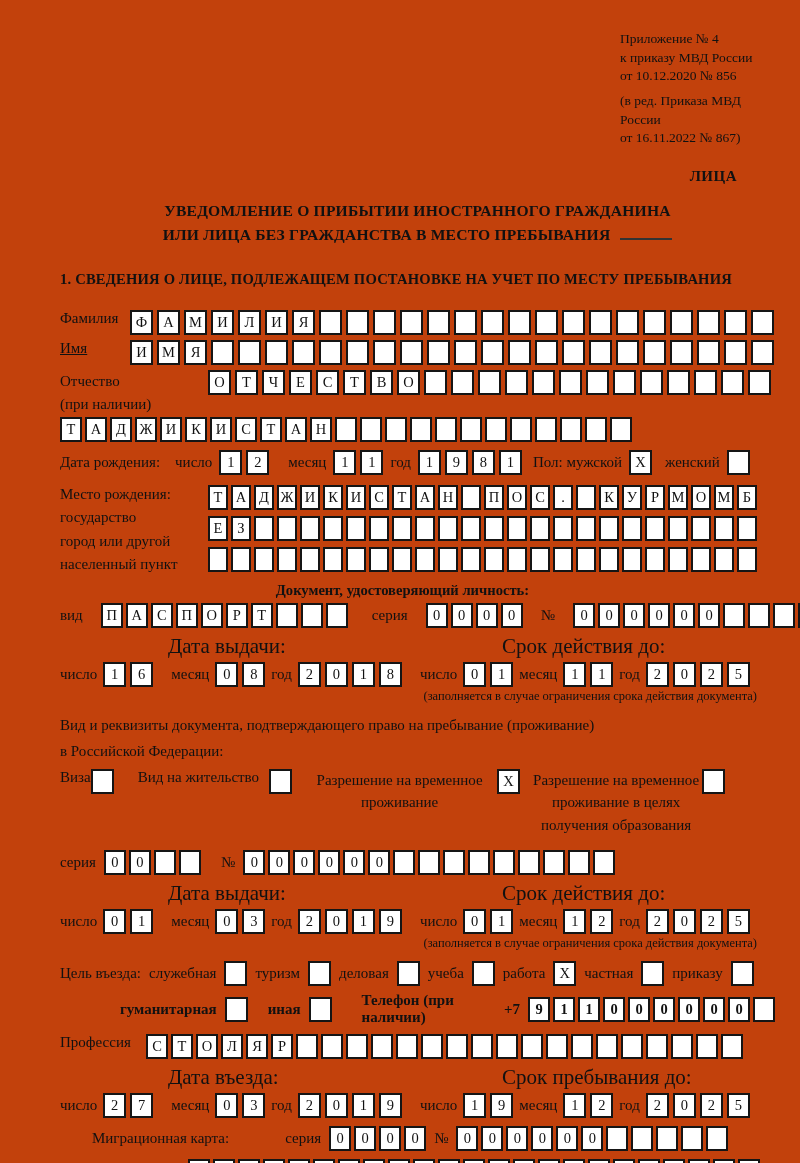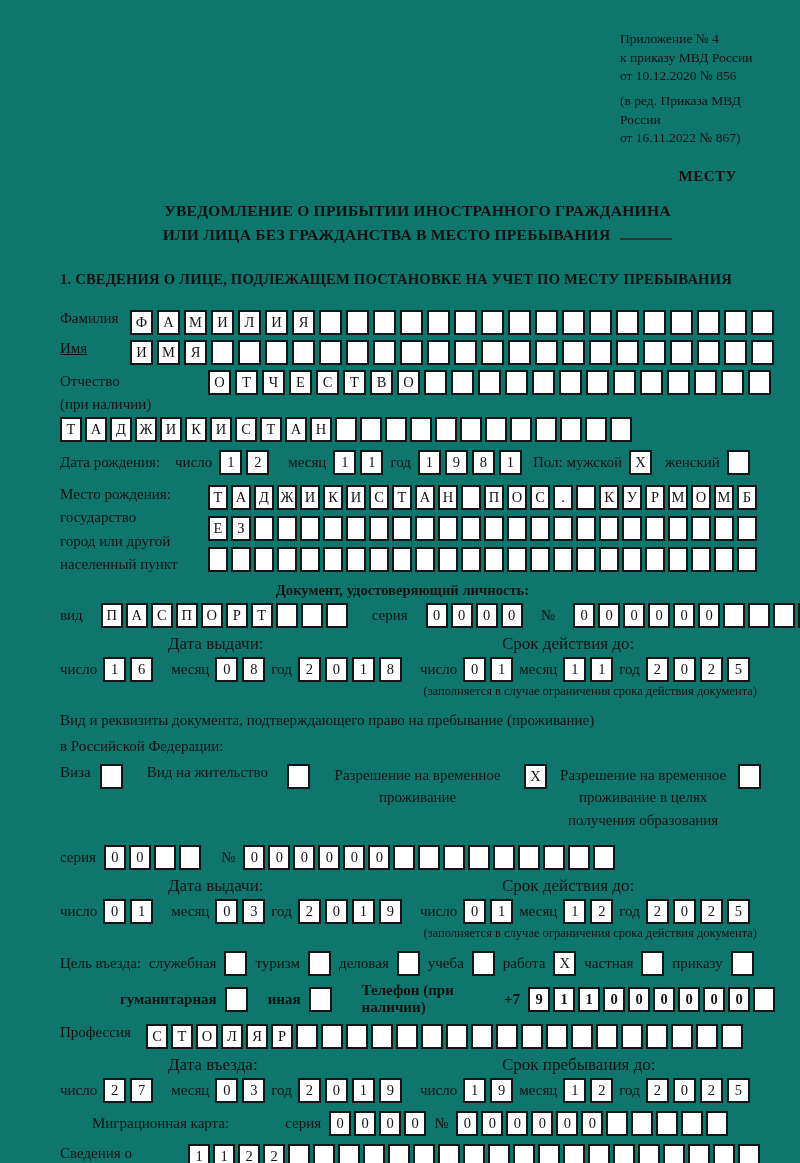--- a/index.html
+++ b/index.html
@@ -1,17 +1,17 @@
 <!DOCTYPE html>
 <html><head>
 <meta charset="utf-8">
 <style>
   html,body{margin:0;padding:0;background:#888;}
   .page{
-    width:800px;height:1163px;background:#0f766e;color:#111;
+    width:800px;height:1163px;background:#c2410c;color:#111;
     font-family:"Liberation Serif","DejaVu Serif",serif;
     position:relative;overflow:hidden;box-sizing:border-box;
     padding:30px 25px 10px 60px;
   }
   .appendix{margin-left:560px;font-size:13.5px;line-height:1.38;}
   .appendix .gap{height:6px;}
   .form-label{ text-align:right;padding-right:38px;font-weight:bold;font-size:15px;margin-top:20px;letter-spacing:.5px;}
   .title{ text-align:center;font-weight:bold;font-size:15.6px;line-height:1.55;margin-top:14px;letter-spacing:.2px;}
   .title .uline{display:inline-block;width:52px;border-bottom:2px solid #333;height:12px;margin-left:10px;}
   .sect{ font-weight:bold;font-size:14.6px;margin-top:24px;letter-spacing:.2px;}
@@ -26,28 +26,28 @@
   .c20{--cw:20px;--gap:3px;}
   .frow{display:flex;align-items:flex-start;margin-top:5px;}
   .frow .lcol{flex:0 0 auto;}
   .mt8{margin-top:8px;} .mt14{margin-top:14px;}
   .lbl2{line-height:1.5;}
   .inline{display:flex;align-items:center;gap:7px;flex-wrap:nowrap;}
   .center-bold{text-align:center;font-weight:bold;font-size:14.6px;margin-top:6px;margin-right:30px;}
   .daterow{display:flex;margin-top:6px;}
   .dcol-l{width:360px;flex:0 0 auto;}
   .dcol-r{flex:1;}
-  .dhead{font-size:17px;margin-left:108px;}
+  .dhead{font-size:21px;margin-left:108px;}
   .dhead-r{margin-left:82px;}
   .dline{display:flex;align-items:center;gap:6px;margin-top:3px;}
   .note{font-size:12.5px;}
   .note-right{text-align:right;padding-right:18px;margin-top:2px;}
   .intro{font-size:15px;line-height:1.75;margin-top:8px;}
   .optrow{display:flex;align-items:flex-start;margin-top:4px;gap:10px;}
-  .opt{display:flex;align-items:flex-start;gap:9px;}
+  .opt{display:flex;align-items:flex-start;}
   .optlab{font-size:15px;}
   .optlab.c2{width:195px;text-align:center;line-height:1.5;}
   .optlab.c3{width:172px;text-align:center;line-height:1.5;}
   .puror{display:flex;align-items:center;gap:8px;margin-top:10px;flex-wrap:nowrap;}
   .repr{display:flex;margin-top:6px;}
   .repr .labs{width:128px;flex:0 0 auto;font-size:15px;line-height:1.55;}
   .repr .rows{display:flex;flex-direction:column;gap:6px;padding-top:2px;}
   .ml{margin-left:12px;}
 </style>
 </head>
@@ -57,21 +57,21 @@
 
   <div class="appendix">
     <div>Приложение № 4</div>
     <div>к приказу МВД России</div>
     <div>от 10.12.2020 № 856</div>
     <div class="gap"></div>
     <div>(в ред. Приказа МВД России</div>
     <div>от 16.11.2022 № 867)</div>
   </div>
 
-  <div class="form-label">МЕСТУ</div>
+  <div class="form-label">ЛИЦА</div>
 
   <div class="title">
     <div>УВЕДОМЛЕНИЕ О ПРИБЫТИИ ИНОСТРАННОГО ГРАЖДАНИНА</div>
     <div><span>ИЛИ ЛИЦА БЕЗ ГРАЖДАНСТВА В МЕСТО ПРЕБЫВАНИЯ</span><span class="uline"></span></div>
   </div>
 
   <div class="sect">1. СВЕДЕНИЯ О ЛИЦЕ, ПОДЛЕЖАЩЕМ ПОСТАНОВКЕ НА УЧЕТ ПО МЕСТУ ПРЕБЫВАНИЯ</div>
 
   <div class="frow" style="margin-top:22px;">
     <div class="lcol lab" style="width:70px;">Фамилия</div>

